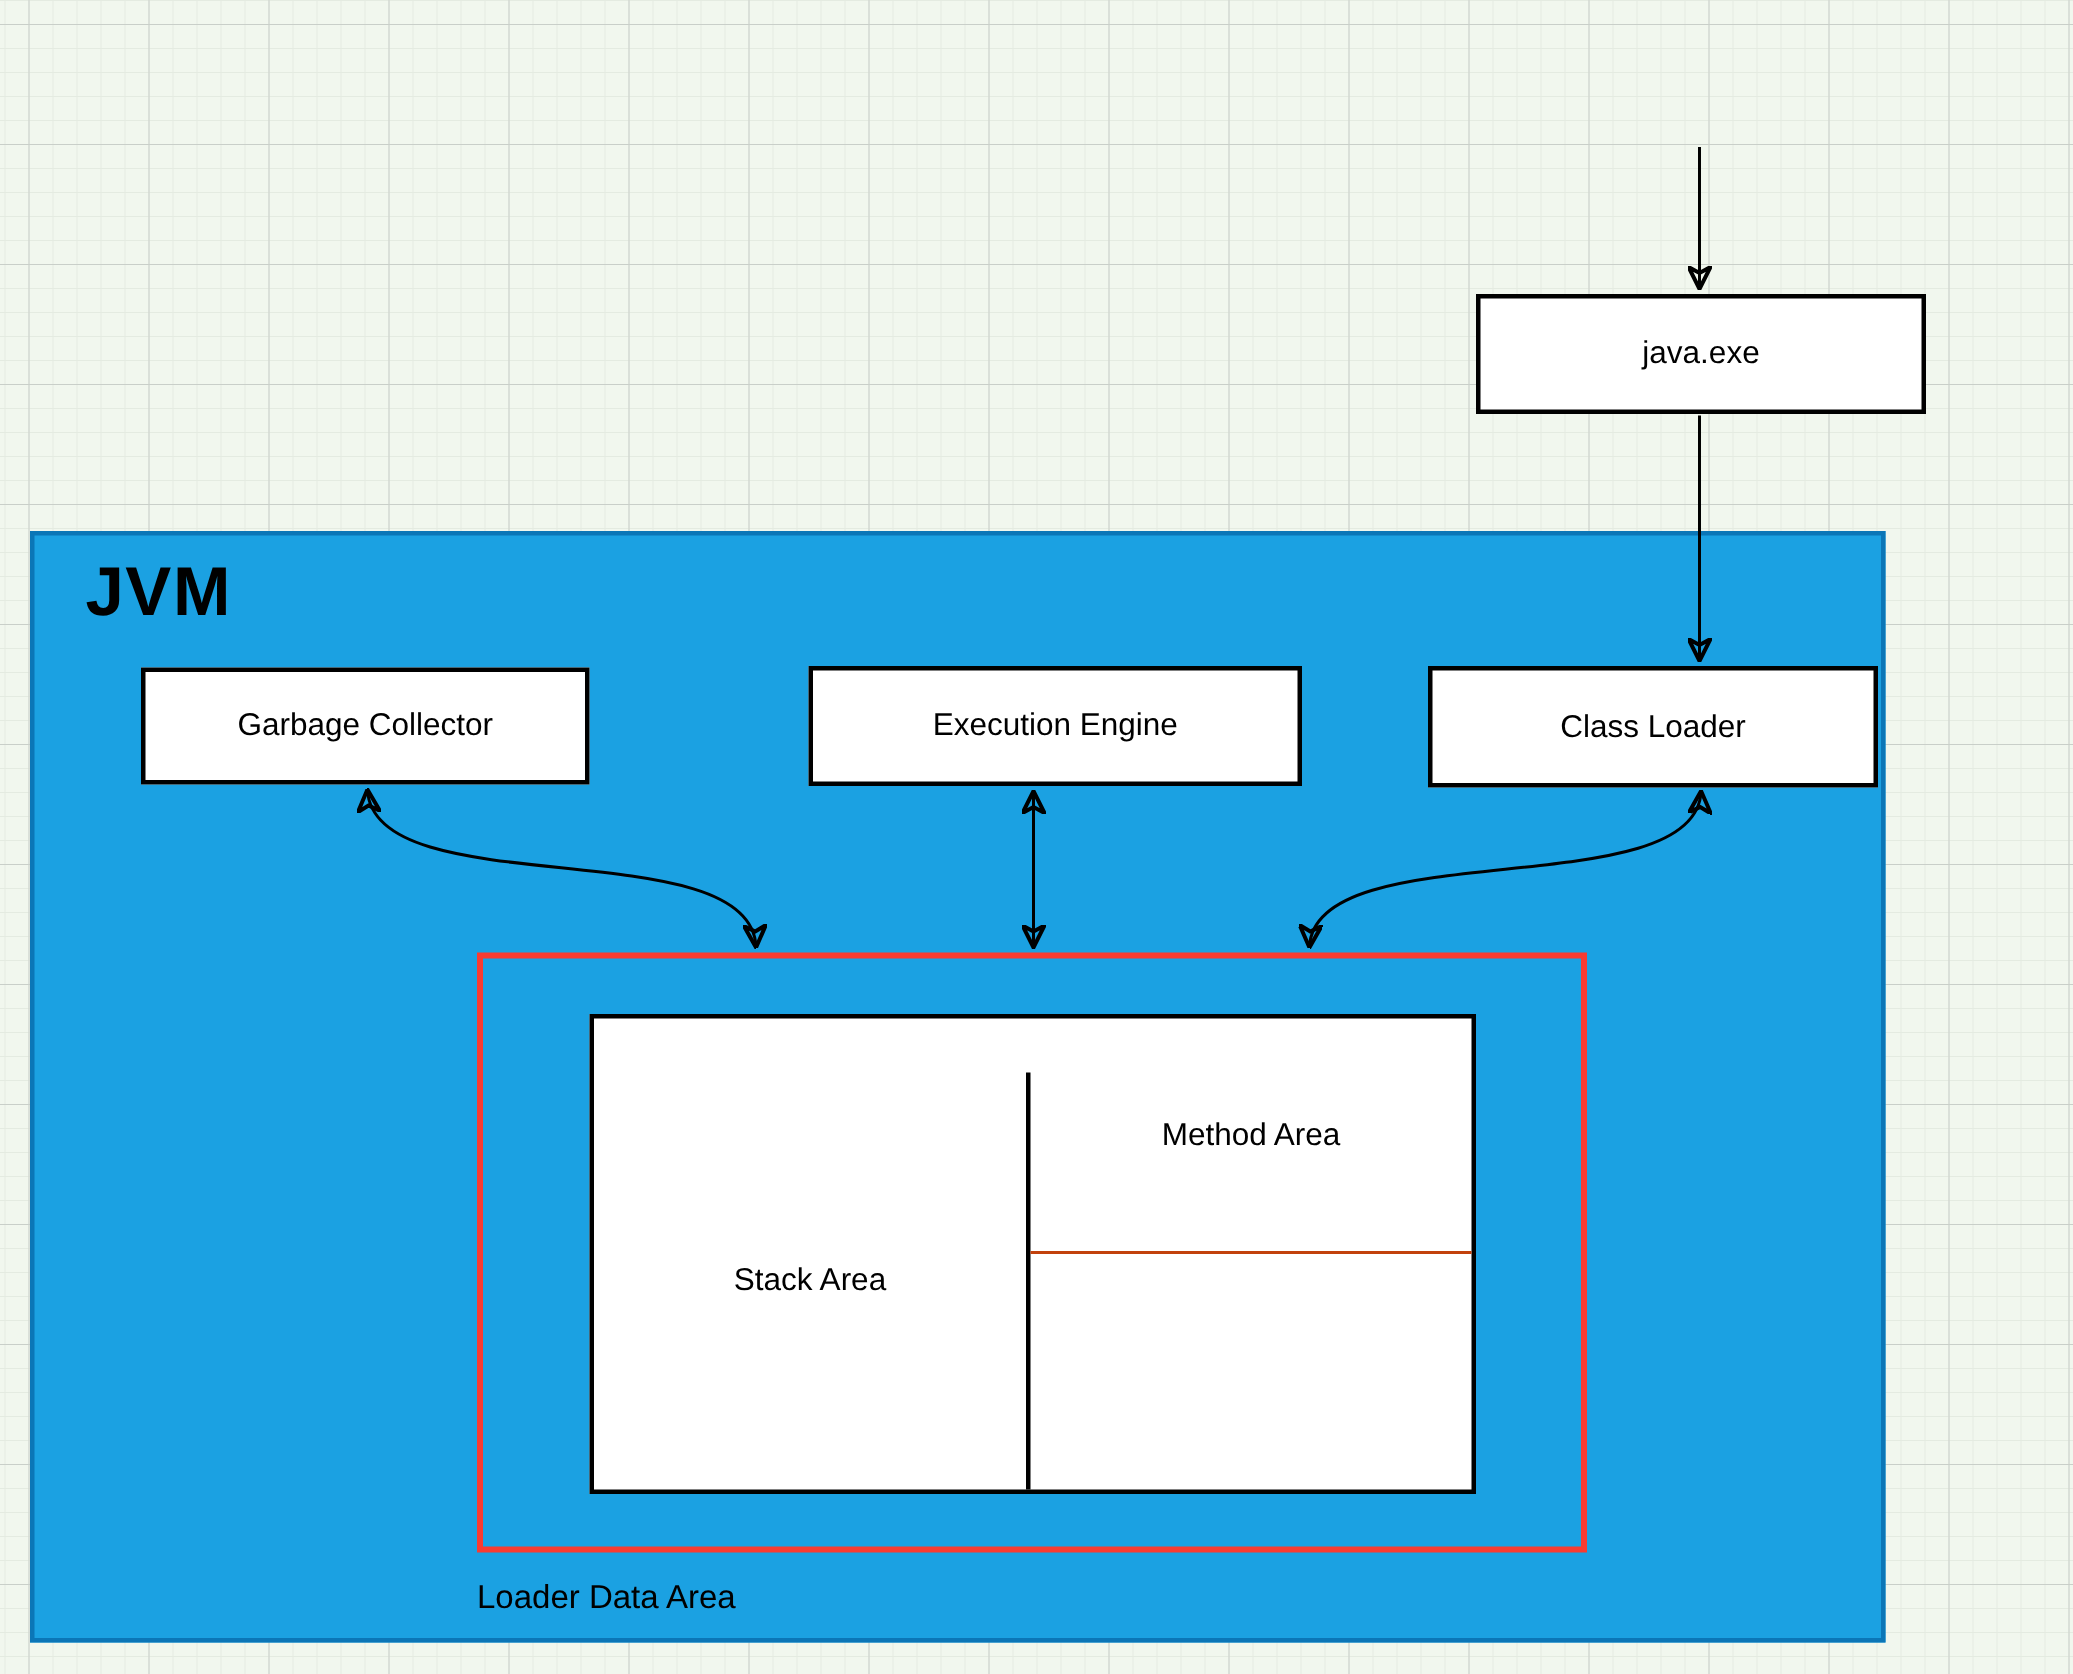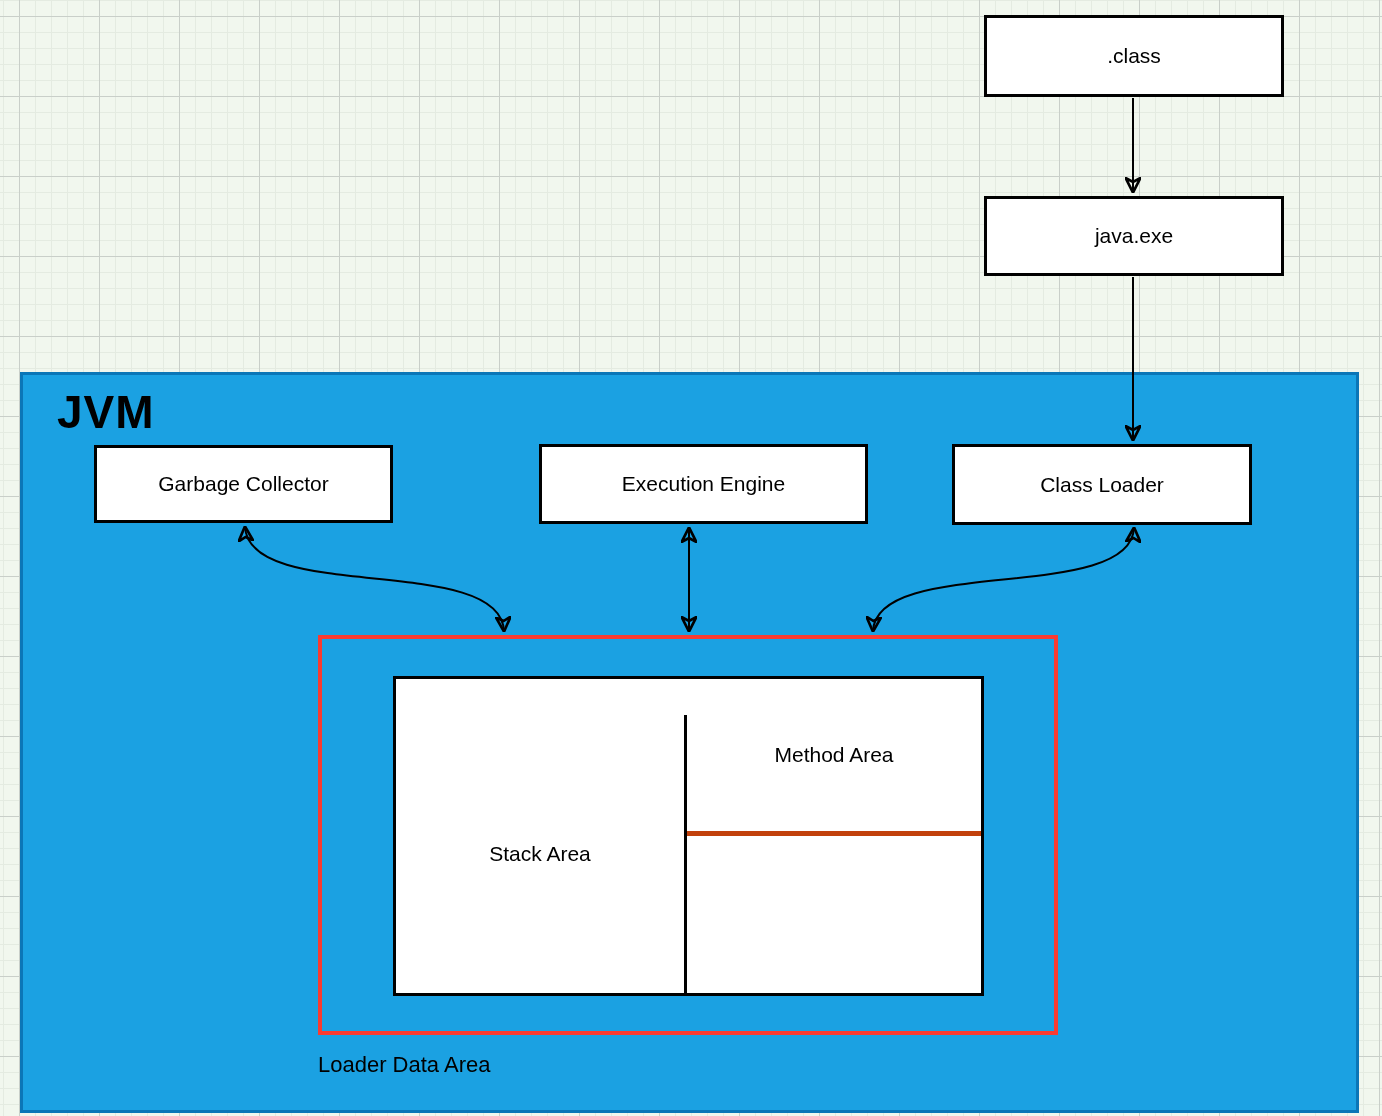--- a/index.html
+++ b/index.html
@@ -24,21 +24,21 @@
     position:absolute;
     background:#ffffff;
     border:3px solid #000000;
     display:flex;align-items:center;justify-content:center;
     font-size:21px;
     box-sizing:border-box;
     z-index:3;
   }
   .jvm-container{
     position:absolute;
-    left:20px;top:372px;width:1339px;height:741px;
+    left:20px;top:354px;width:1237px;height:741px;
     background:#1ba1e2;
     border:3px solid #0b76b7;
     box-sizing:border-box;
     z-index:1;
   }
   .jvm-title{
     position:absolute;
     left:34px;top:10px;
     font-size:46px;font-weight:bold;
     letter-spacing:1px;
@@ -66,21 +66,21 @@
     grid-template-columns:291px 1fr;
     grid-template-rows:157px 1fr;
     z-index:3;
     font-size:21px;
   }
   .cell{
     display:flex;align-items:center;justify-content:center;
     box-sizing:border-box;
   }
   .cell-stack{grid-row:1 / span 2;border-right:3px solid #000;margin-top:36px;}
-  .cell-method{border-bottom:5px solid #c2410c;}
+  .cell-method{border-bottom:2px solid #c2410c;}
   .arrows{
     position:absolute;left:0;top:0;width:1382px;height:1116px;
     z-index:4;
     pointer-events:none;
   }
   .arrows path{stroke:#000;stroke-width:2;fill:none;}
 </style>
 </head>
 <body>
 
@@ -99,23 +99,20 @@
         <path d="M0.5,0.5 L11.5,6 L0.5,11.5 L3.5,6 Z" fill="#000" stroke="none"></path>
       </marker>
     </defs>
     <path d="M1133,98 L1133,192" marker-end="url(#ah)"></path>
     <path d="M1133,277 L1133,440" marker-end="url(#ah)"></path>
     <path d="M245,527 C250,604 500,553 504,631" marker-start="url(#ah)" marker-end="url(#ah)"></path>
     <path d="M689,528 L689,631" marker-start="url(#ah)" marker-end="url(#ah)"></path>
     <path d="M1134,528 C1130,604 877,555 873,631" marker-start="url(#ah)" marker-end="url(#ah)"></path>
   </svg>
 
-  <div class="node" style="left:984px;top:15px;width:300px;height:82px;">
-    <span>.class</span>
-  </div>
   <div class="node" style="left:984px;top:196px;width:300px;height:80px;">
     <span>java.exe</span>
   </div>
 
   <div class="node" style="left:94px;top:445px;width:299px;height:78px;">
     <span>Garbage Collector</span>
   </div>
   <div class="node" style="left:539px;top:444px;width:329px;height:80px;">
     <span>Execution Engine</span>
   </div>

